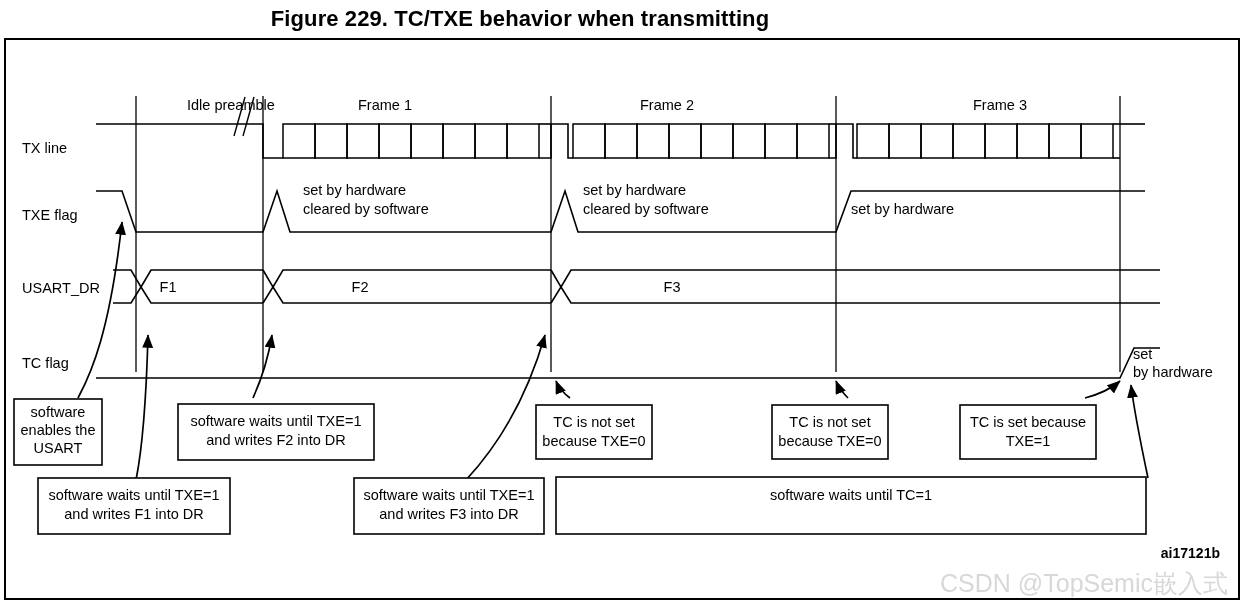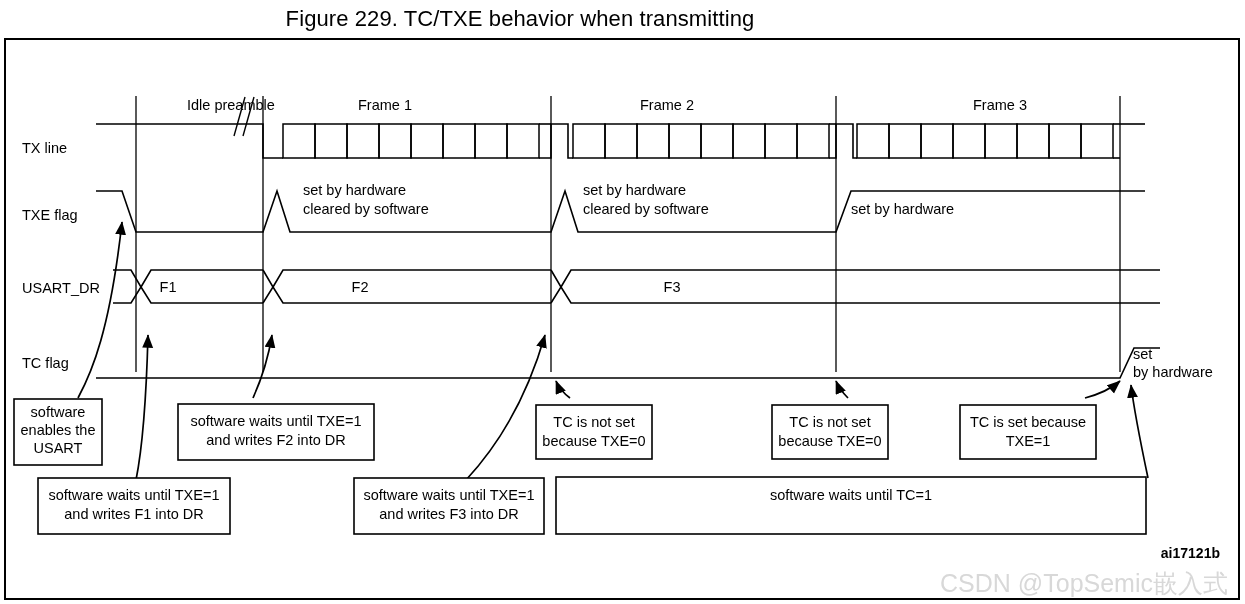--- a/index.html
+++ b/index.html
@@ -15,21 +15,21 @@
     overflow: hidden;
     position: relative;
   }
   #figure-title {
     position: absolute;
     top: 6px;
     left: 0;
     width: 1040px;
     text-align: center;
     font-size: 22px;
-    font-weight: normal;
+    font-weight: bold;
     letter-spacing: 0.1px;
     white-space: nowrap;
   }
   #figure-frame {
     position: absolute;
     left: 4px;
     top: 38px;
     width: 1236px;
     height: 562px;
     border: 2px solid #000000;

